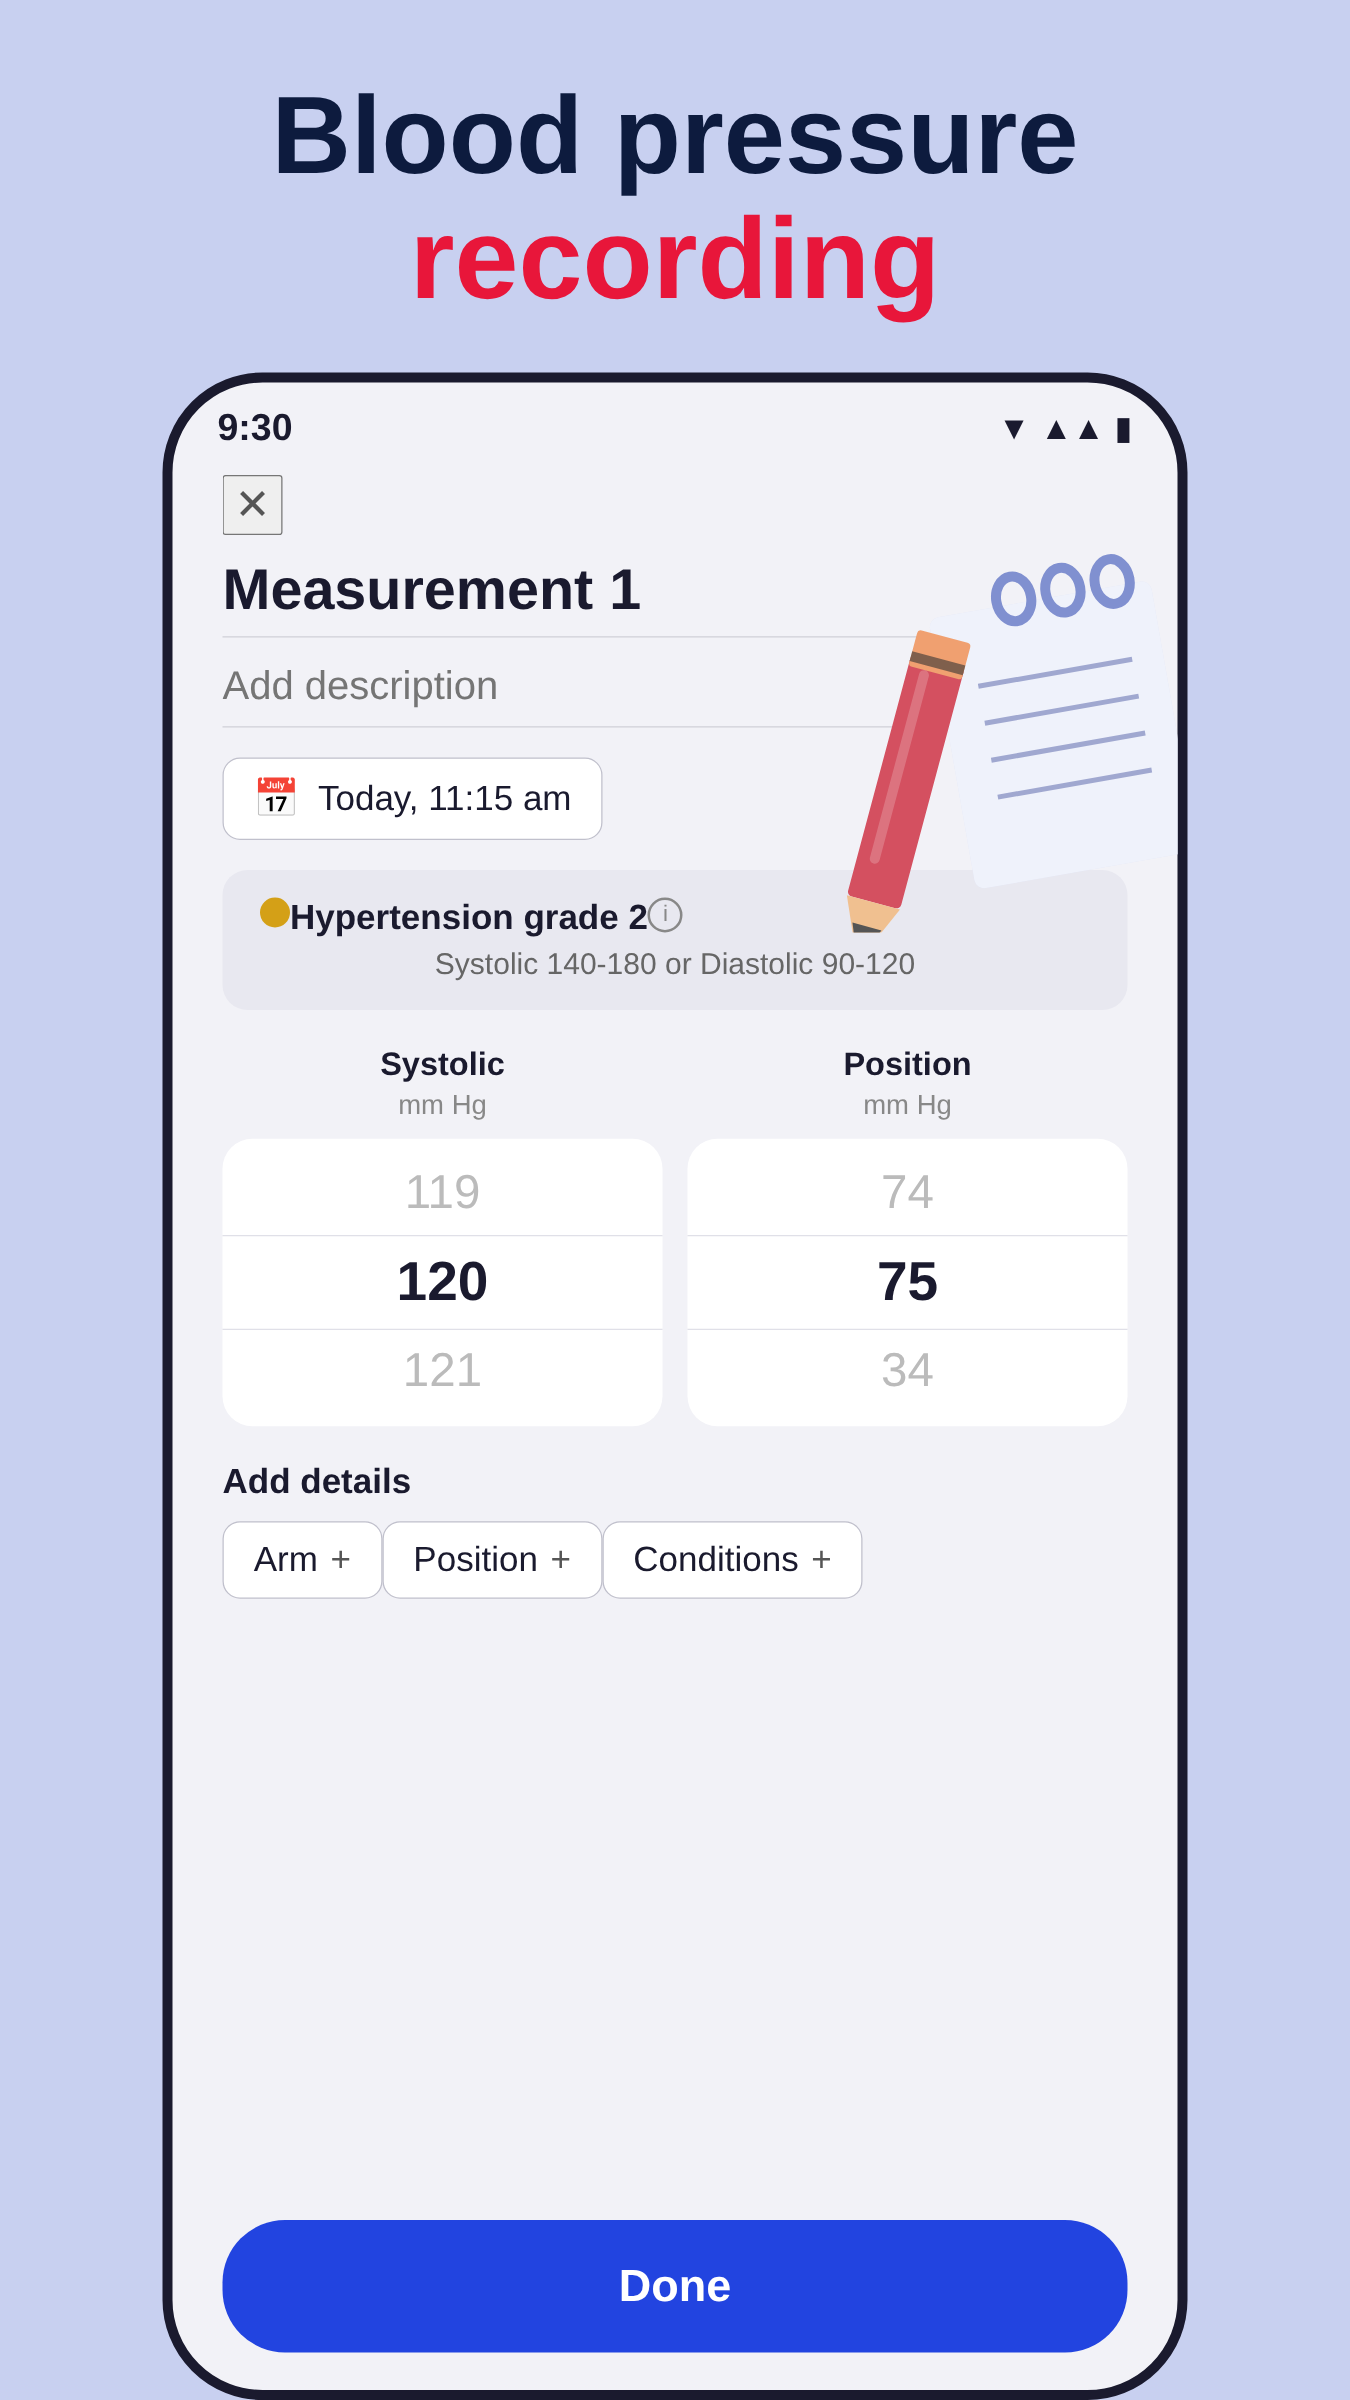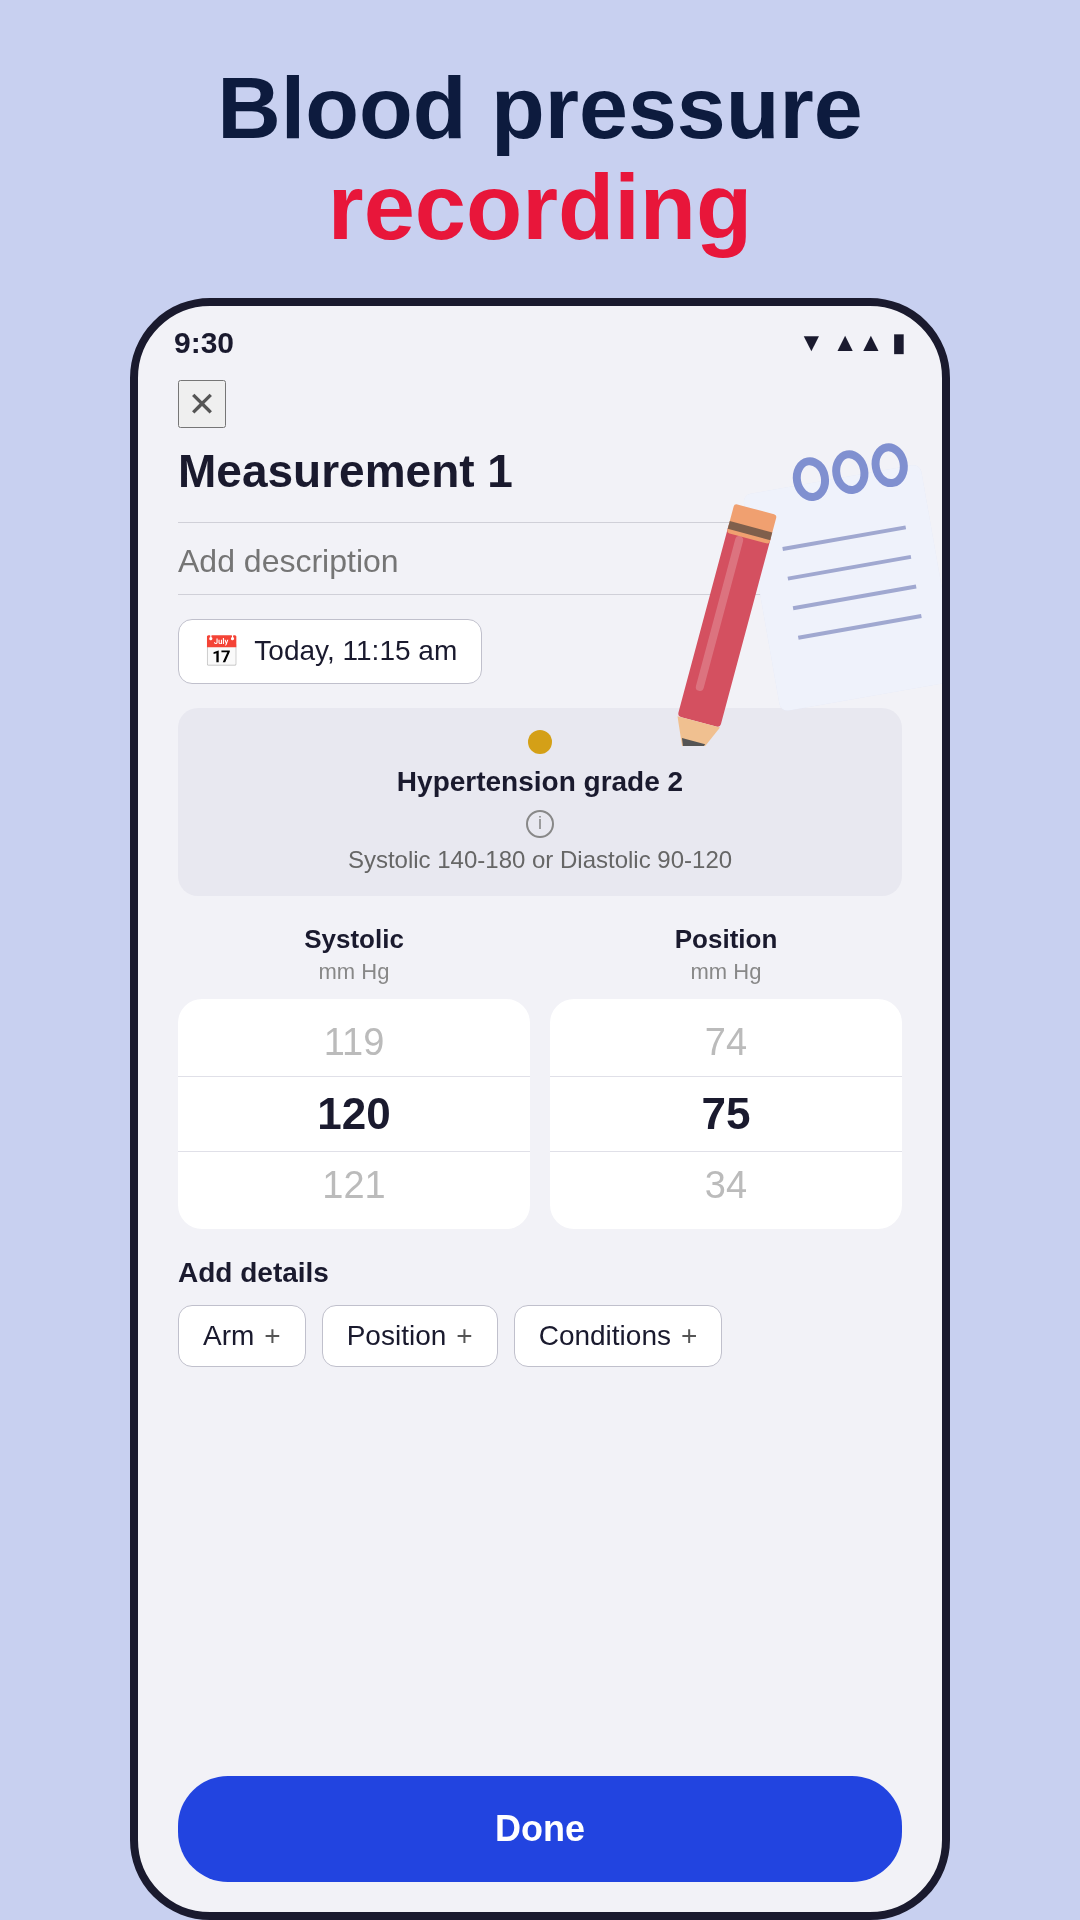--- a/index.html
+++ b/index.html
@@ -99,21 +99,21 @@
     .close-icon {
       font-size: 34px;
       color: #555;
       line-height: 1;
     }
 
     .measurement-title {
       font-size: 46px;
       font-weight: 700;
       color: #1a1a2e;
-      padding-bottom: 24px;
+      padding-bottom: 11px;
       border-bottom: 1.5px solid #d0d0d8;
       margin-bottom: 20px;
       flex-shrink: 0;
     }
 
     .description-input {
       font-size: 32px;
       color: #aaa;
       padding-bottom: 14px;
       border: none;
@@ -149,24 +149,22 @@
     .hypertension-banner {
       background: #e8e8f0;
       border-radius: 20px;
       padding: 22px 30px;
       margin-bottom: 28px;
       flex-shrink: 0;
     }
 
     .hypertension-row {
       display: flex;
-      align-items: center;
-      gap: 12px;
+      gap: 0;
       margin-bottom: 8px;
-      flex-direction: column;
     }
 
     .hypertension-dot {
       width: 24px;
       height: 24px;
       border-radius: 50%;
       background: #d4a017;
       flex-shrink: 0;
     }
 
@@ -255,21 +253,20 @@
     .add-details-label {
       font-size: 28px;
       font-weight: 600;
       color: #1a1a2e;
       margin-bottom: 16px;
       flex-shrink: 0;
     }
 
     .details-row {
       display: flex;
-      gap: 16px;
       margin-bottom: 40px;
       flex-shrink: 0;
     }
 
     .detail-chip {
       border: 1.5px solid #c0c0cc;
       border-radius: 14px;
       padding: 14px 24px;
       background: white;
       font-size: 28px;

